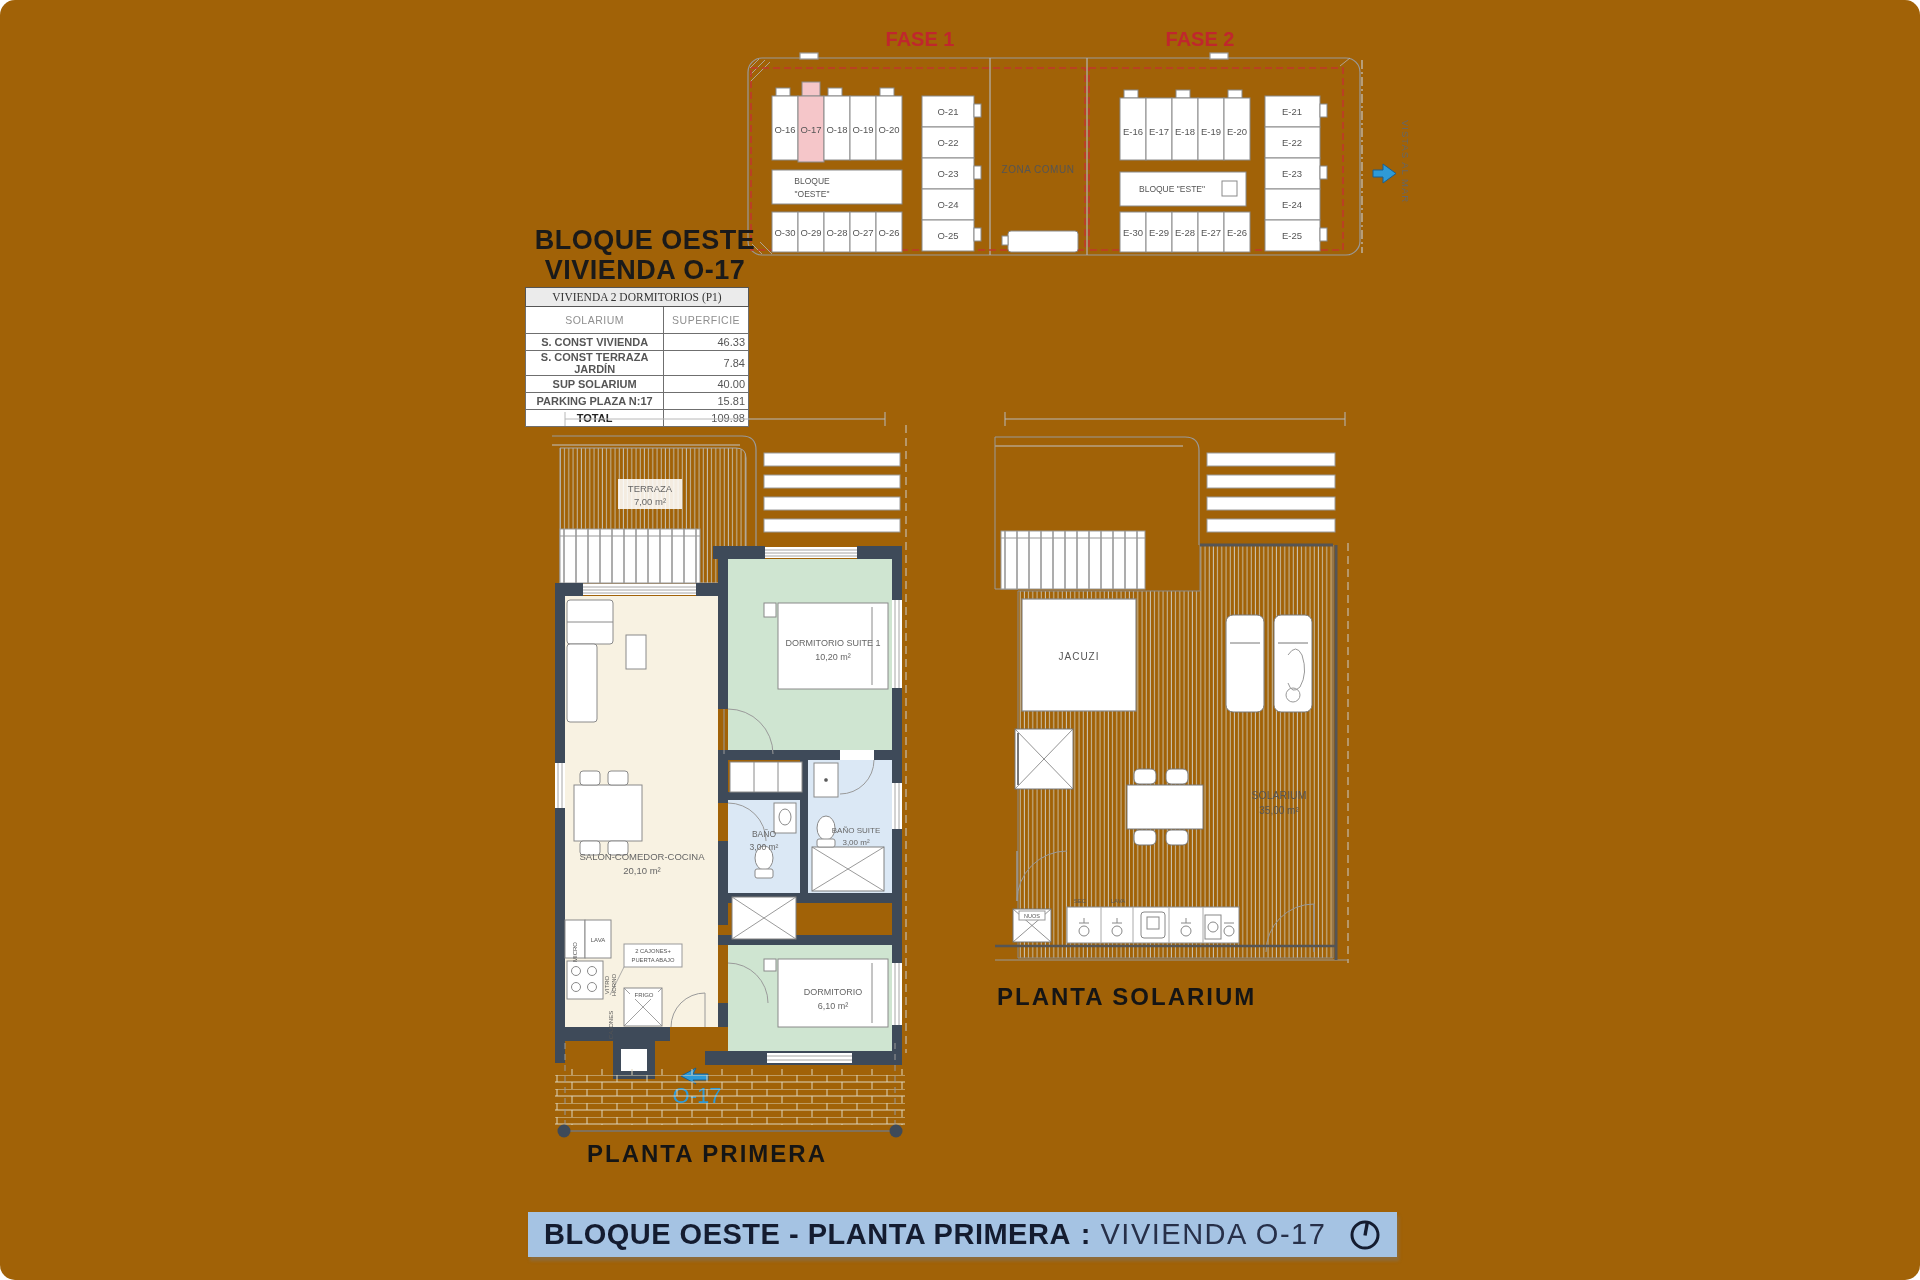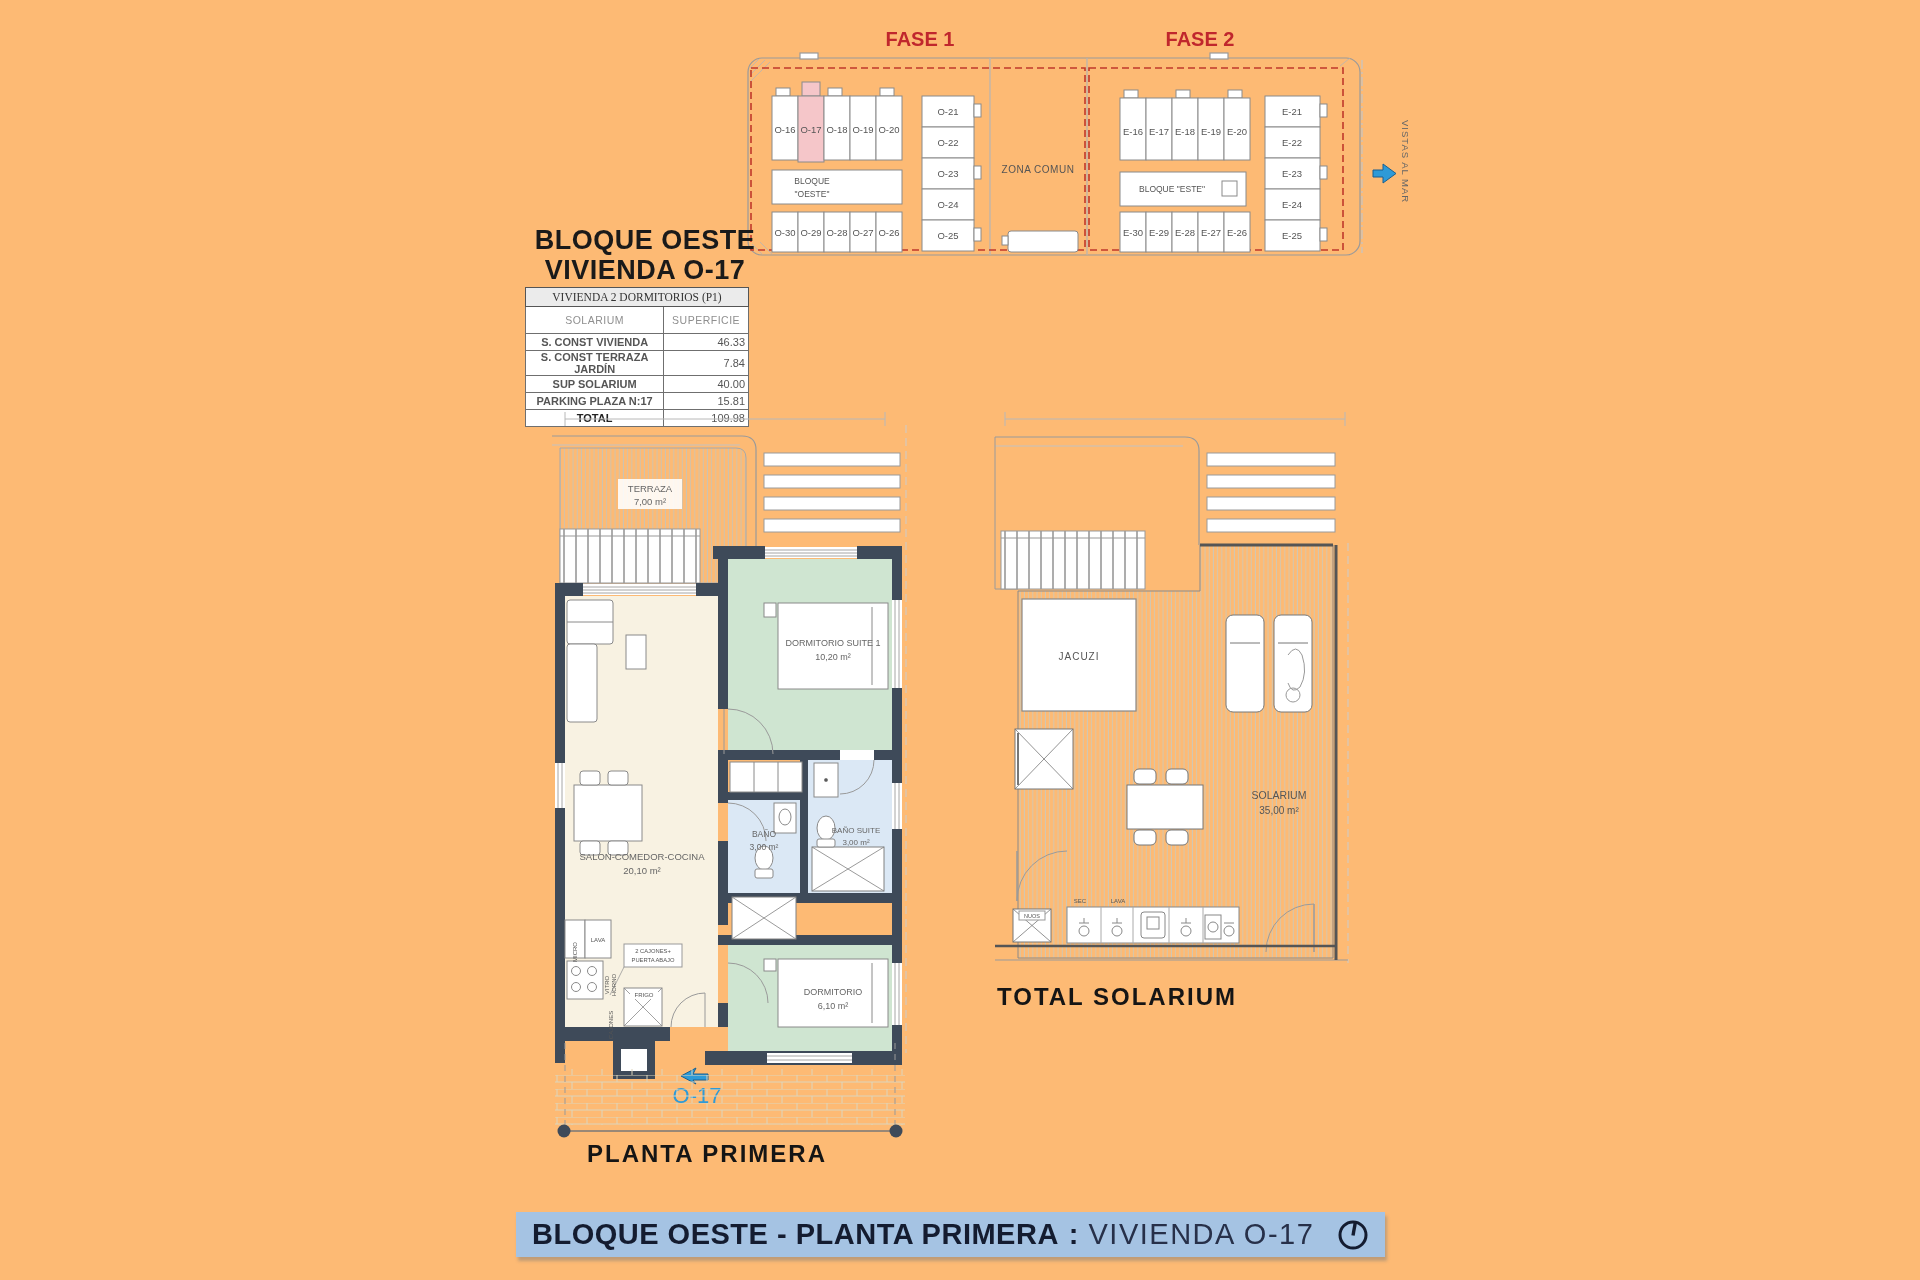--- a/index.html
+++ b/index.html
@@ -1,17 +1,17 @@
 <!DOCTYPE html>
 <html><head>
 <meta charset="utf-8">
 <style>
   html,body{margin:0;padding:0;background:#ffffff;}
-  .canvas{position:relative;width:1920px;height:1280px;background:#fdba74;overflow:hidden;
-          font-family:"Liberation Sans",sans-serif;}
+  .canvas{position:relative;width:1920px;height:1280px;background:#a16207;overflow:hidden;
+          font-family:"Liberation Sans",sans-serif;border-radius:15px;}
   .abs{position:absolute;}
 
   
   .plan-heading{left:505px;top:226px;width:280px;text-align:center;
     font-size:27px;font-weight:bold;line-height:1.1;letter-spacing:.5px;color:#1a1a1a;}
 
   
   .surface-table{left:525px;top:287px;width:224px;border-collapse:collapse;
     font-size:11px;color:#3d3d3d;background:#fff;}
   .surface-table td{border:1px solid #6f6f6f;padding:0 3px;height:16px;}
@@ -19,21 +19,21 @@
     color:#333;height:18px;border:1.4px solid #555;font-family:Liberation Serif, serif;}
   .surface-table .colhdr{color:#8f8f8f;text-align:center;height:26px;font-size:10.5px;letter-spacing:.5px;}
   .surface-table .lbl{text-align:center;color:#555;font-weight:bold;}
   .surface-table .val{text-align:right;color:#555;}
   .surface-table .total{font-weight:bold;color:#222;}
 
   
   .plan-caption{font-size:24px;font-weight:bold;letter-spacing:2px;color:#151515;}
 
   
-  .banner{left:516px;top:1212px;width:869px;height:45px;background:#a5c3e3;
+  .banner{left:528px;top:1212px;width:869px;height:45px;background:#a5c3e3;
     display:flex;align-items:center;padding:0 10px 0 16px;box-sizing:border-box;
     box-shadow:2px 4px 3px rgba(120,120,120,.45);}
   .banner-bold{font-size:29px;font-weight:bold;color:#141c30;letter-spacing:.5px;white-space:pre;}
   .banner-sep{font-size:29px;font-weight:bold;color:#141c30;margin:0 10px;}
   .banner-reg{font-size:29px;font-weight:400;color:#273049;letter-spacing:1.5px;white-space:pre;}
   .banner-icon{margin-left:auto;margin-right:4px;}
 
   svg text{font-family:"Liberation Sans",sans-serif;}
 </style>
 </head>
@@ -509,21 +509,21 @@
         <line x1="321" y1="501" x2="321" y2="549" stroke-width="1.5"></line>
     </g>
 
     <g>
       <line x1="2" y1="543" x2="343" y2="543" stroke="#555" stroke-width="2.5"></line>
       <line x1="2" y1="557" x2="355" y2="557" stroke="#999" stroke-width="1"></line>
       <line x1="343" y1="142" x2="343" y2="557" stroke="#555" stroke-width="3"></line>
     </g>
   </svg>
 
-  <div class="abs plan-caption" style="left:997px;top:983px;">TOTAL SOLARIUM</div>
+  <div class="abs plan-caption" style="left:997px;top:983px;">PLANTA SOLARIUM</div>
 
   <div class="abs banner">
     <span class="banner-bold">BLOQUE OESTE - PLANTA PRIMERA</span>
     <span class="banner-sep">:</span>
     <span class="banner-reg">VIVIENDA O-17</span>
     <svg class="banner-icon" width="36" height="36" viewBox="0 0 36 36">
       <circle cx="18" cy="18" r="13" fill="none" stroke="#141c30" stroke-width="3"></circle>
       <line x1="20.5" y1="4.5" x2="18" y2="18.5" stroke="#141c30" stroke-width="3.4"></line>
     </svg>
   </div>

